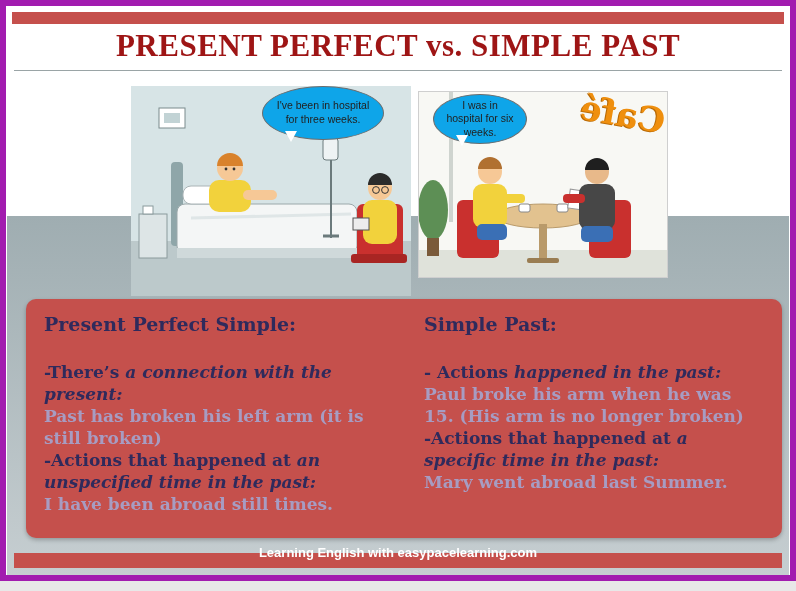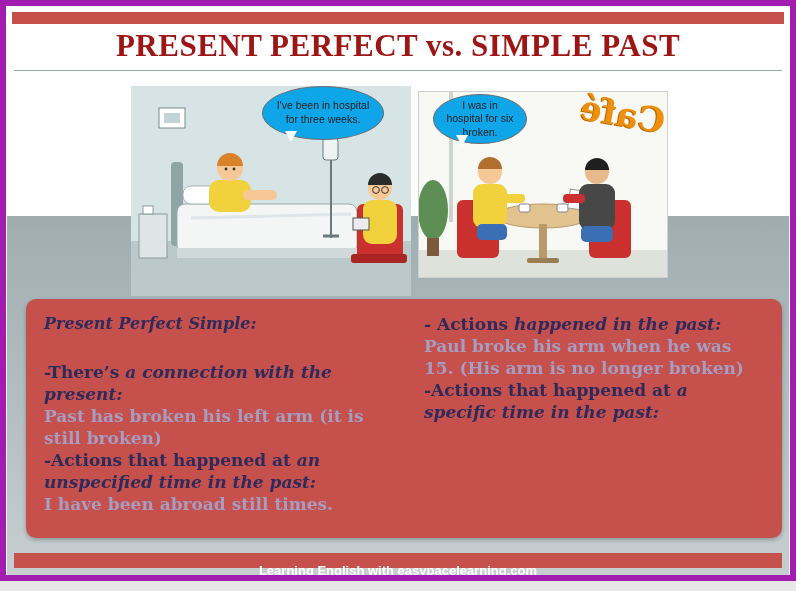--- a/index.html
+++ b/index.html
@@ -43,27 +43,27 @@
     transform:scaleX(-1) rotate(-10deg);text-shadow:1px 1px 0 #b96a05;
   }
   
   .redbox{
     position:absolute;left:20px;top:293px;width:756px;height:239px;z-index:2;
     background:#c5504c;border-radius:10px;box-shadow:0 2px 4px rgba(0,0,0,.25);
     display:flex;gap:40px;padding:14px 18px;box-sizing:border-box;
   }
   .col{flex:1;font-family:"DejaVu Serif", serif;font-weight:bold;font-size:17px;line-height:22px;}
   .col p{margin:0;}
-  .col .heading{font-size:16px;color:#2f2a5c;margin:0 0 26px 0;font-style:italic;}
+  .col .heading{font-size:19px;color:#2f2a5c;margin:0 0 26px 0;}
   .dark{color:#2f2a5c;}
   .light{color:#a79cc2;}
   .ital{font-style:italic;}
   .gap-top{margin-top:22px;}
   .footer{
-    position:absolute;top:557px;left:0;right:0;text-align:center;z-index:3;
+    position:absolute;top:539px;left:0;right:0;text-align:center;z-index:3;
     font-weight:bold;font-size:13px;color:#ffffff;
   }
 </style>
 </head>
 <body>
 
 <div class="slide">
 
   <div class="bar bar-top"></div>
 
@@ -156,35 +156,37 @@
       </g>
       <g>
         <rect x="160" y="92" width="36" height="46" rx="9" fill="#474747"></rect>
         <circle cx="178" cy="80" r="12" fill="#e8b98a"></circle>
         <path d="M166 78 a12 12 0 0 1 24 0 z" fill="#1f1f1f"></path>
         <rect x="162" y="134" width="32" height="16" rx="5" fill="#3a6fb5"></rect>
         <rect x="144" y="102" width="22" height="9" rx="4" fill="#c9302e"></rect>
       </g>
     </svg>
     <div class="cafe-sign">Café</div>
-    <div class="bubble bubble-right">I was in hospital for six broken.</div>
+    <div class="bubble bubble-right">I was in hospital for six weeks.</div>
   </div>
 
   <div class="redbox">
     <div class="col">
       <p class="heading">Present Perfect Simple:</p>
       <p class="dark"><span>-There’s </span><span class="ital">a connection with the present:</span></p>
       <p class="light">Past has broken his left arm (it is still broken)</p>
       <p class="dark"><span>-Actions that happened at </span><span class="ital">an unspecified time in the past:</span></p>
       <p class="light">I have been abroad still times.</p>
     </div>
     <div class="col">
+      <p class="heading">Simple Past:</p>
       <p class="dark"><span>- Actions </span><span class="ital">happened in the past:</span></p>
       <p class="light">Paul broke his arm when he was 15. (His arm is no longer broken)</p>
       <p class="dark gap-top"><span>-Actions that happened at </span><span class="ital">a specific time in the past:</span></p>
+      <p class="light">Mary  went abroad last Summer.</p>
     </div>
   </div>
 
   <div class="footer">Learning English with easypacelearning.com</div>
 
   <div class="bar bar-bottom"></div>
 
 </div>
 
 </body></html>

